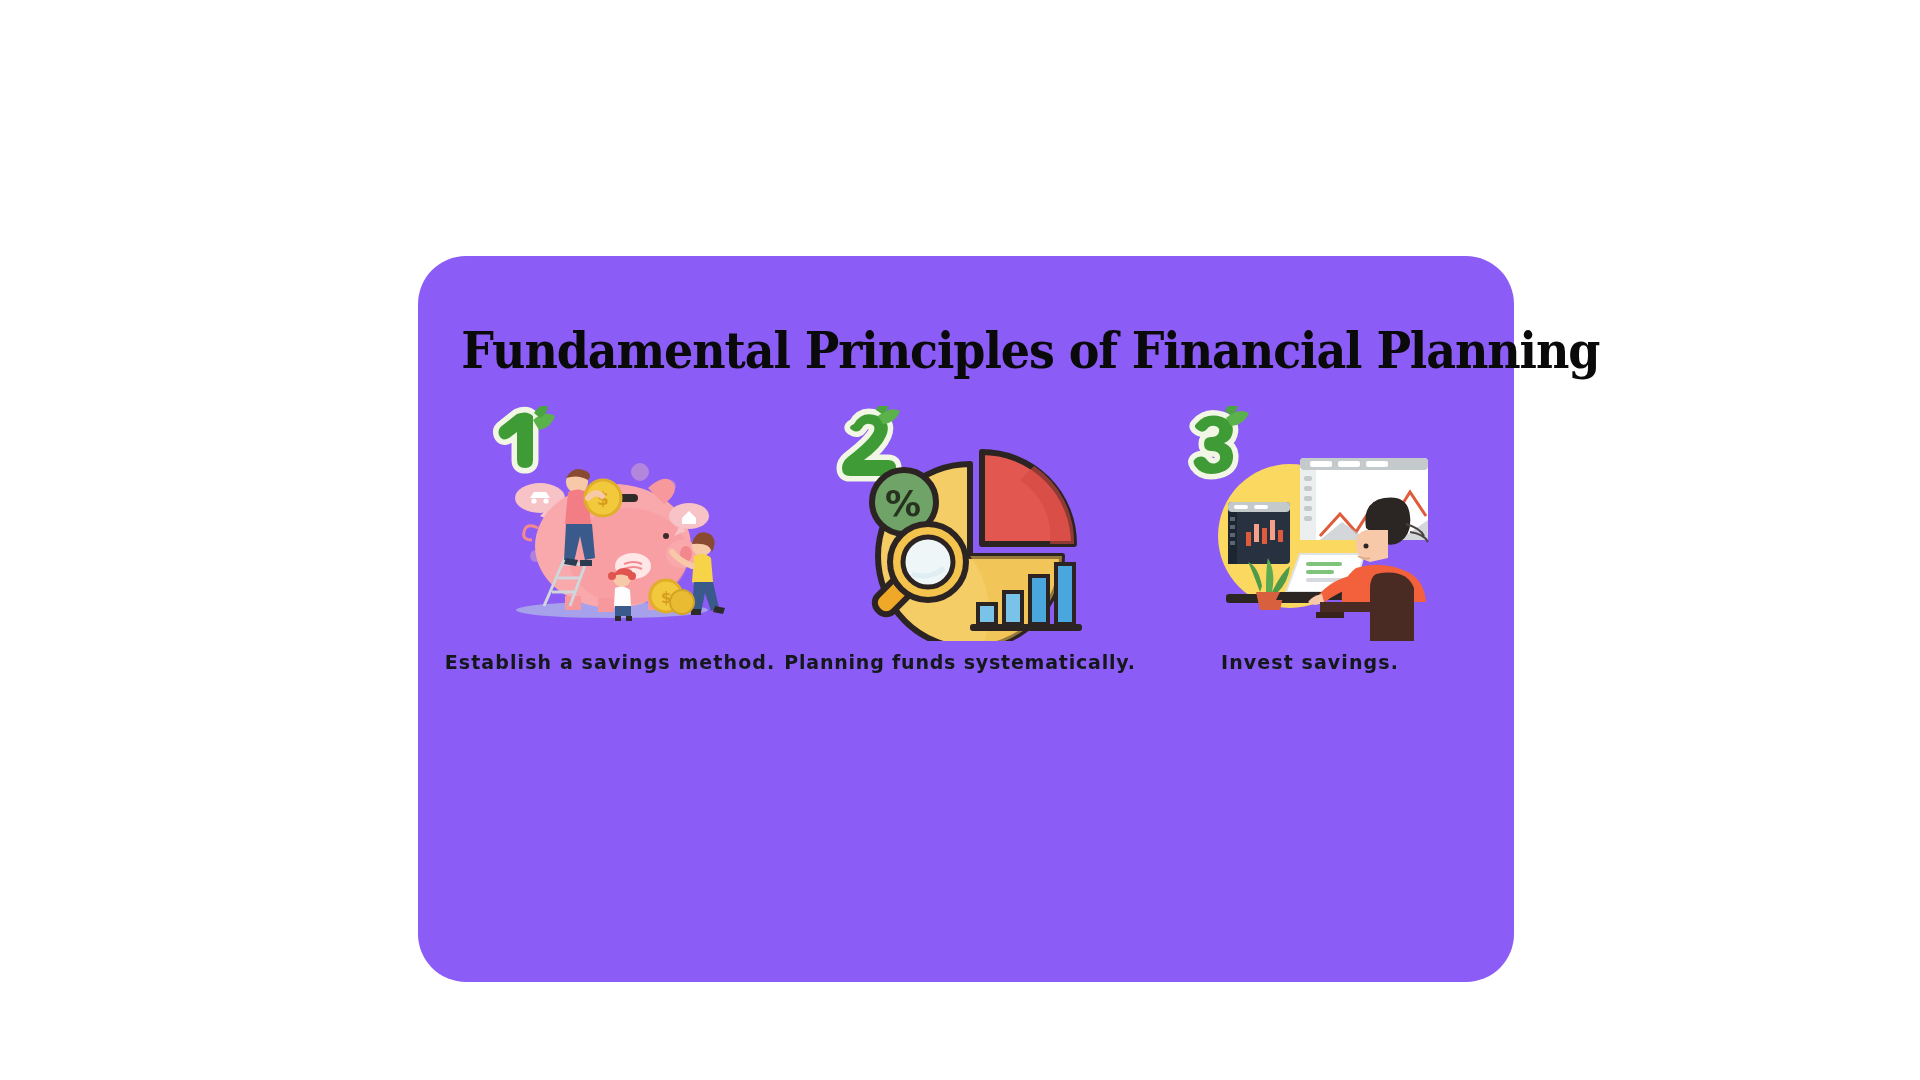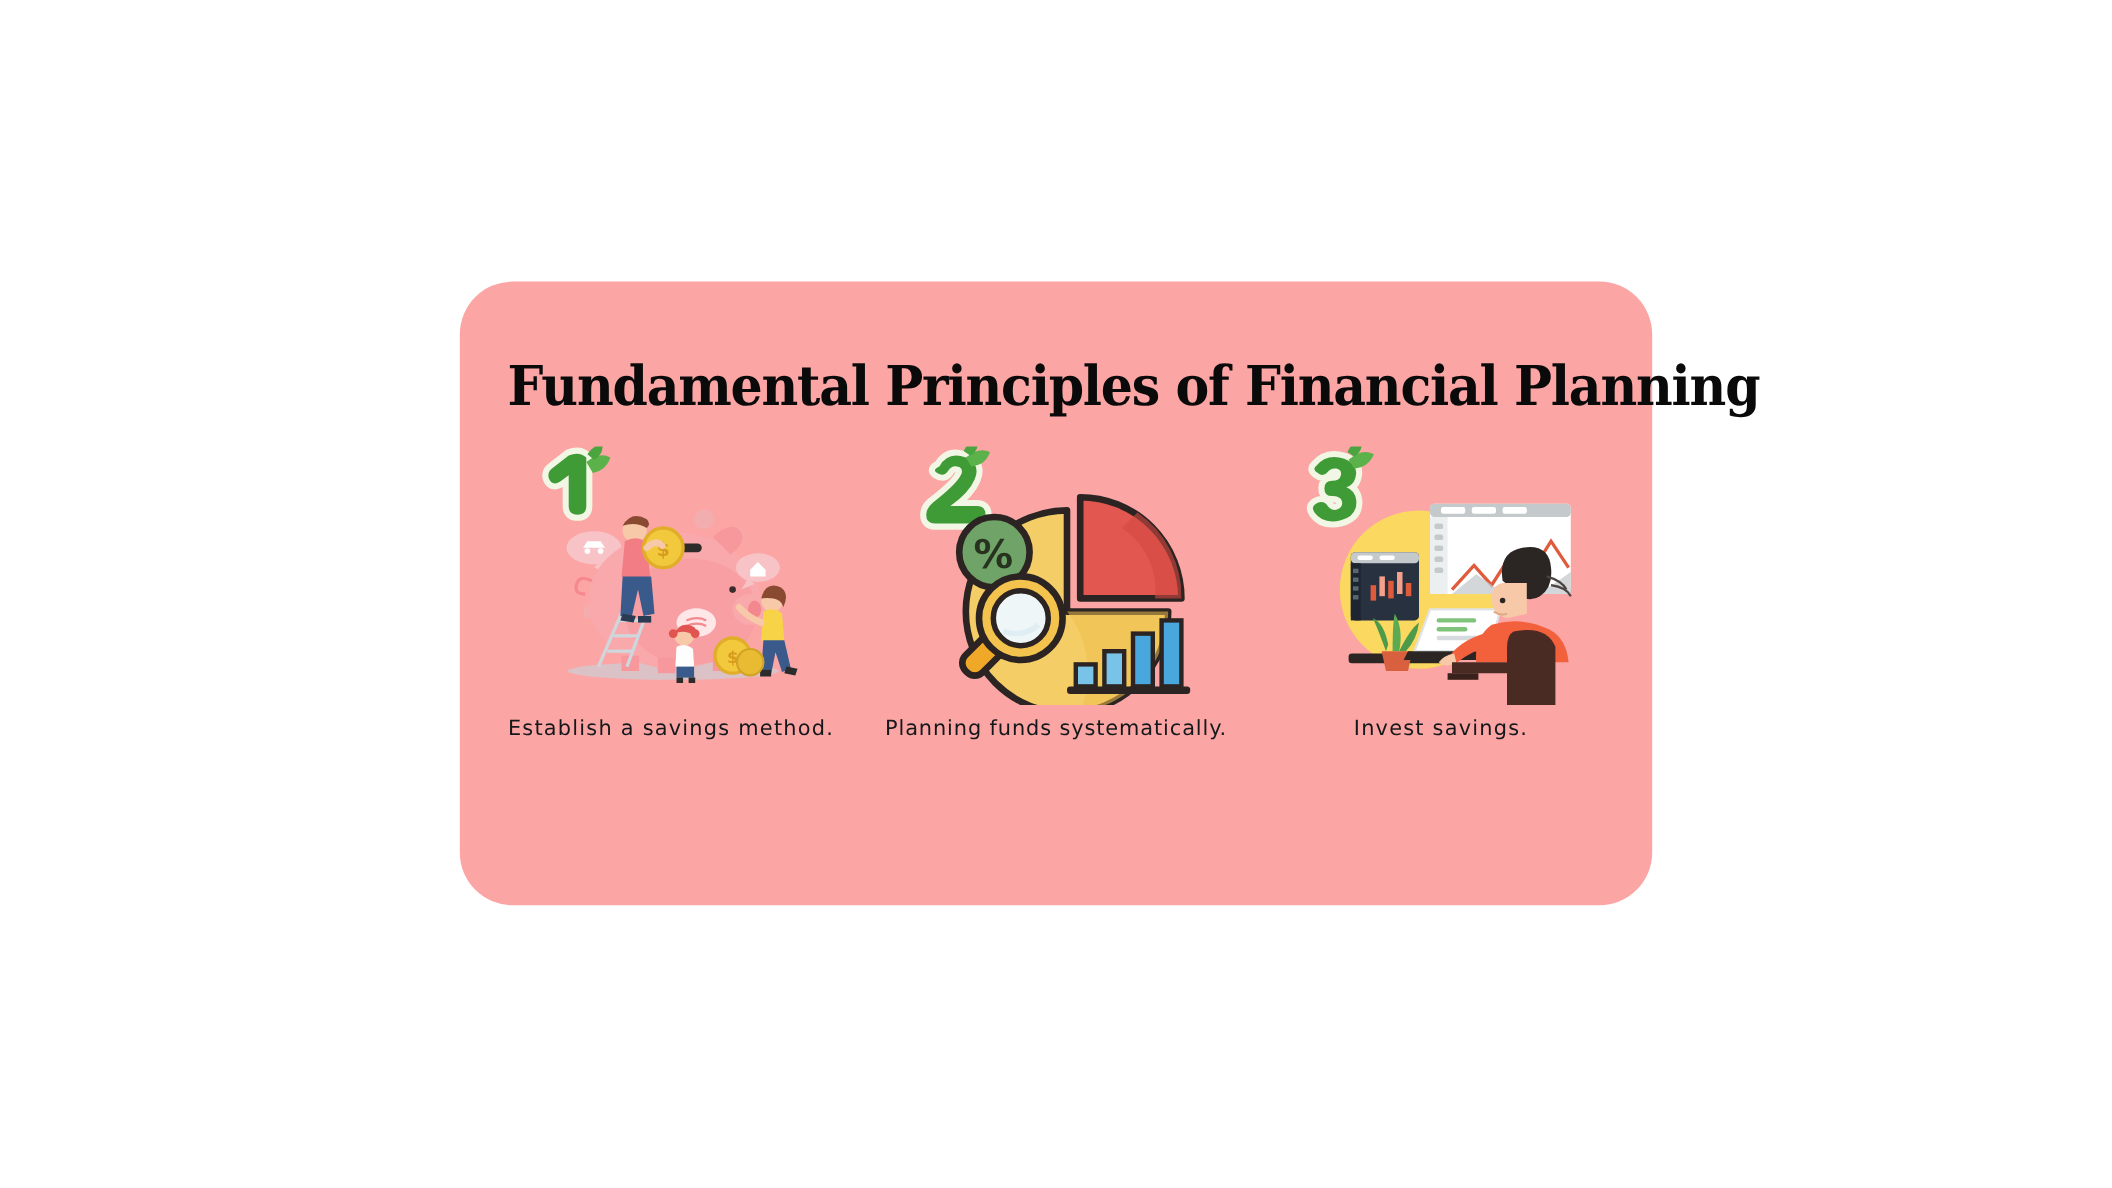--- a/index.html
+++ b/index.html
@@ -7,23 +7,24 @@
     width:1920px;height:1080px;
     background:#ffffff;
     font-family:"Liberation Sans", sans-serif;
     overflow:hidden;
   }
   .stage{position:relative;width:1920px;height:1080px;}
 
   .card{
     position:absolute;
     left:418px;top:256px;
-    width:1084px;height:567px;
-    background:#fca5a5;
+    width:1084px;height:726px;
+    background:#8b5cf6;
     border-radius:48px;
+    padding-left:12px;
   }
 
   .title{
     position:absolute;
     left:0;top:70px;width:1084px;
     text-align:center;
     font-family:"DejaVu Serif", serif;
     font-weight:bold;
     font-size:50px;
     line-height:1;
@@ -50,21 +51,21 @@
     align-items:center;
   }
   .art{
     position:relative;
     width:280px;height:235px;
   }
   .art svg{display:block;width:280px;height:235px;}
   .caption{
     margin-top:10px;
     font-family:"DejaVu Sans", sans-serif;
-    font-weight:400;
+    font-weight:700;
     font-size:19px;
     letter-spacing:1.1px;
     color:#14181a;
     text-align:center;
     white-space:nowrap;
   }
   .cap-2{letter-spacing:0.8px;}
 </style>
 </head>
 <body>

